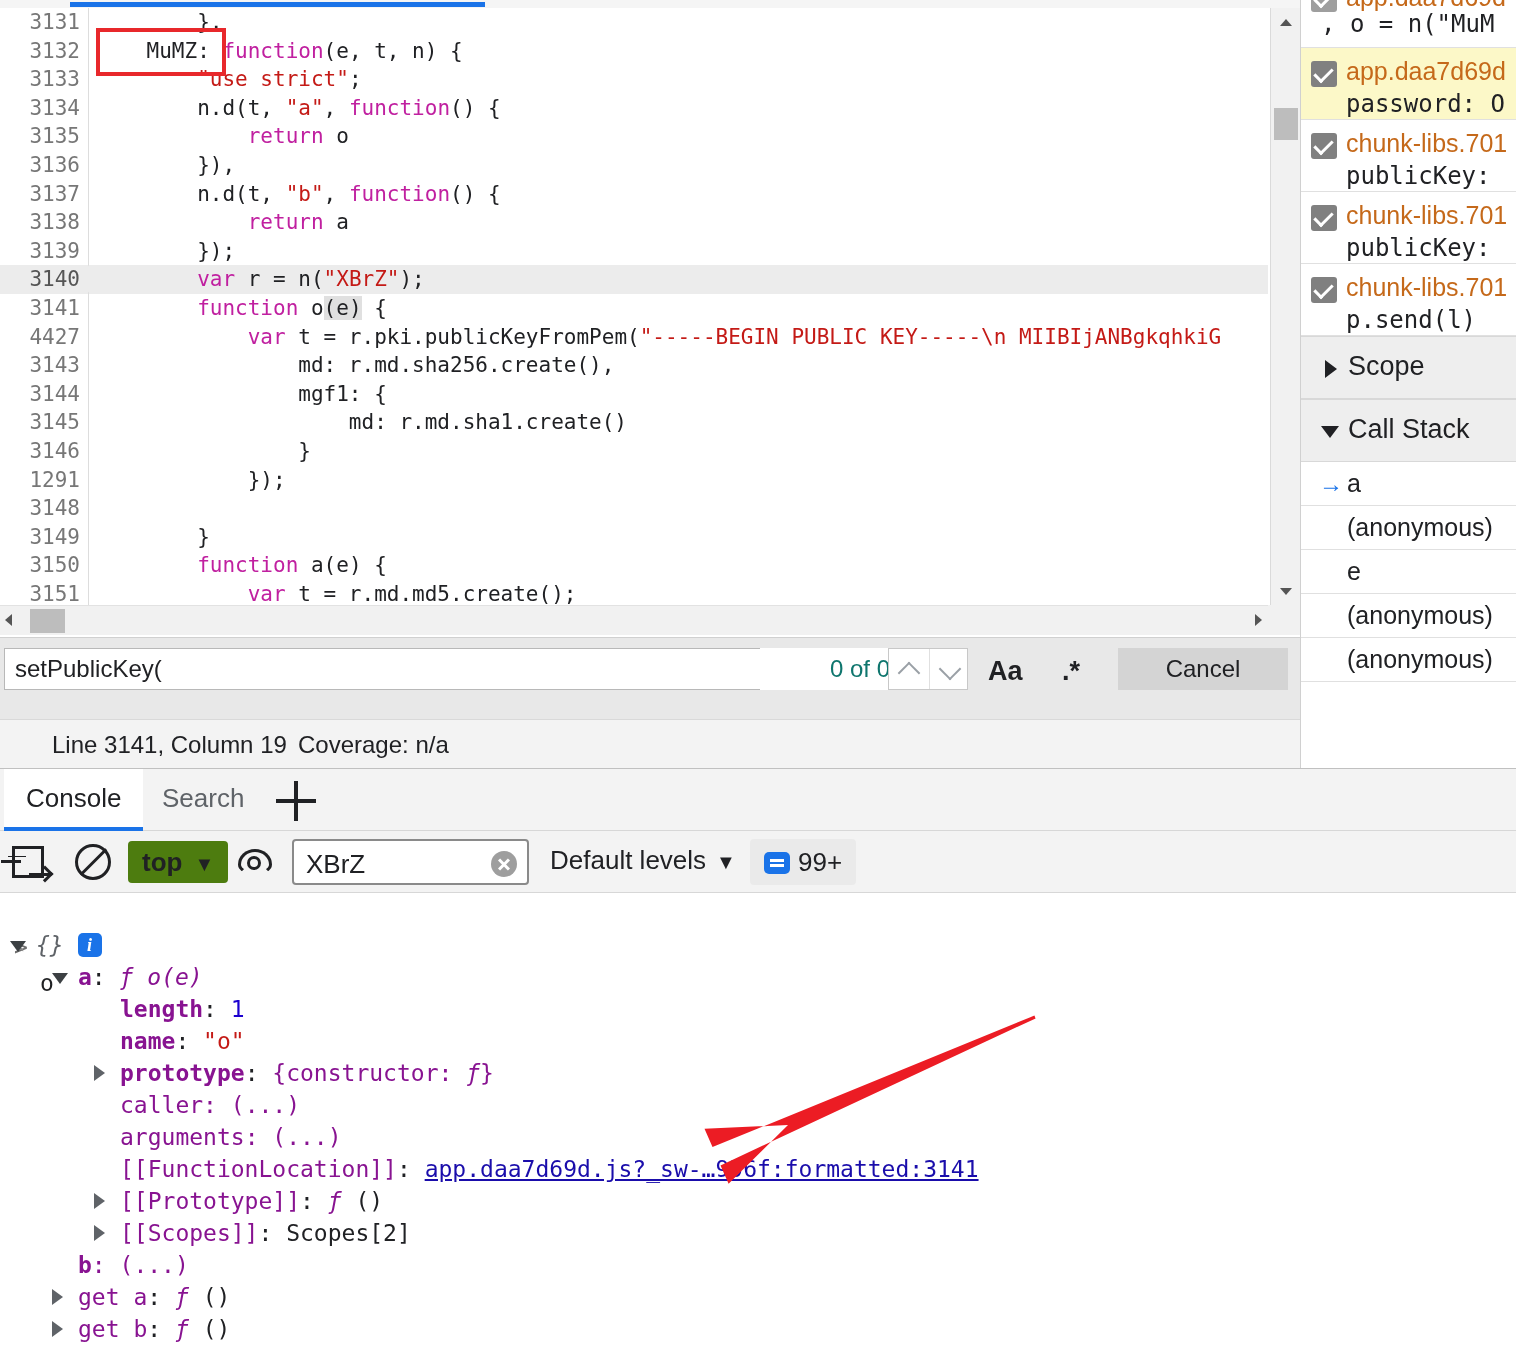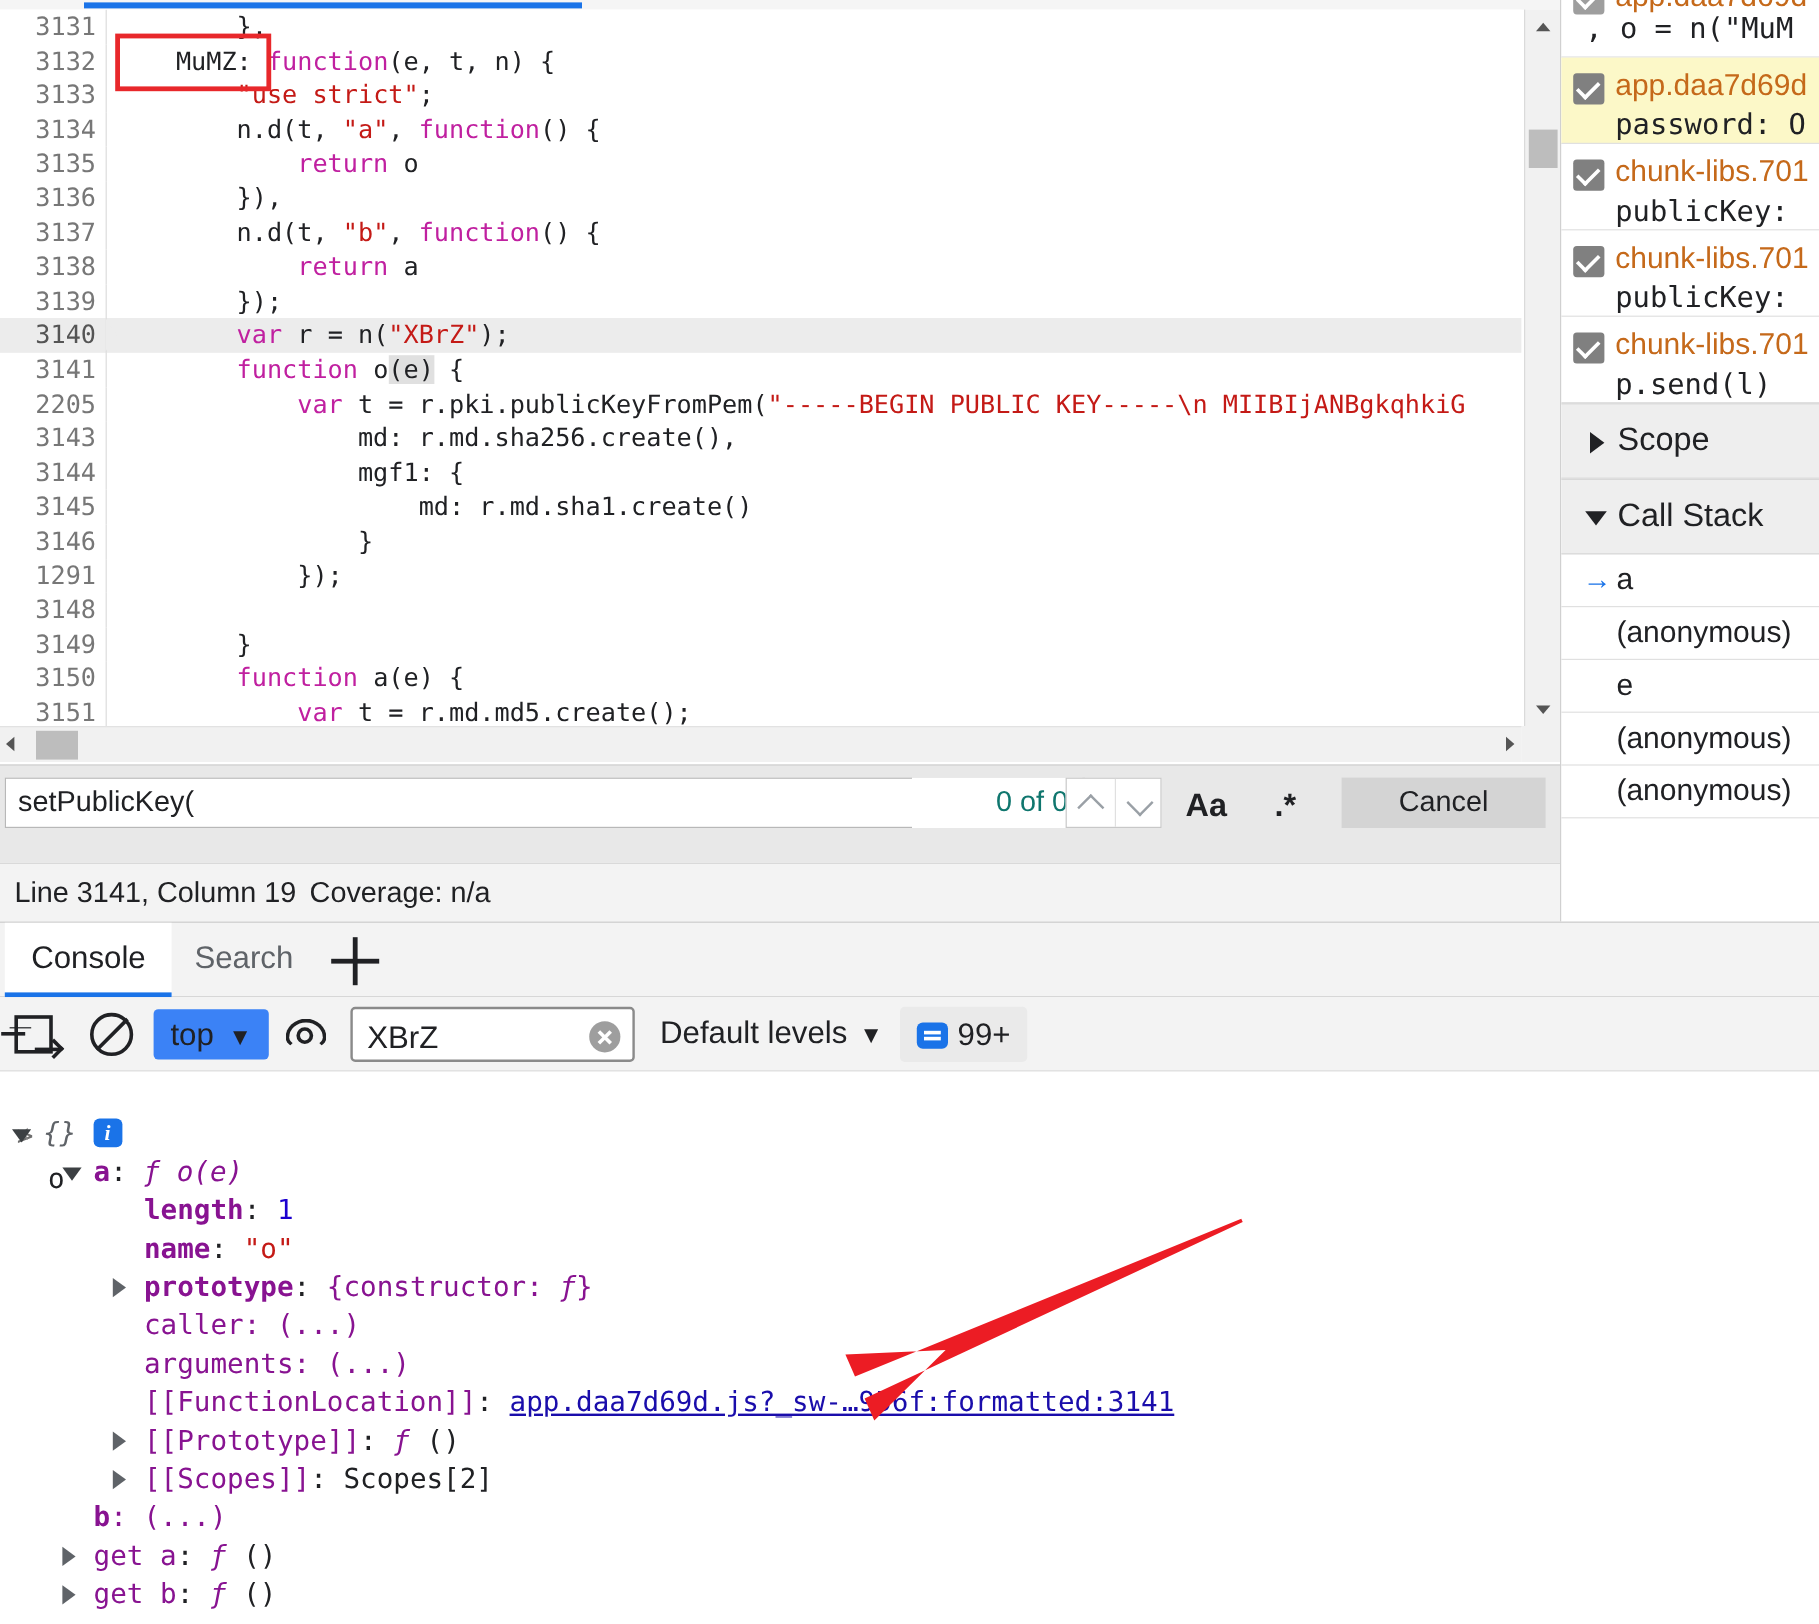--- a/index.html
+++ b/index.html
@@ -67,21 +67,21 @@
   .chev{position:absolute;left:12px;top:16px;width:14px;height:14px;border-left:2px solid #9aa0a6;border-top:2px solid #9aa0a6;}
   .chev.up{transform:rotate(45deg);}
   .chev.down{transform:rotate(225deg);top:12px;}
   .aa-btn{position:absolute;left:988px;top:18px;font-size:27px;font-weight:bold;color:#202124;font-family:"Liberation Sans",sans-serif;}
   .regex-btn{position:absolute;left:1062px;top:18px;font-size:27px;font-weight:bold;color:#202124;font-family:"Liberation Sans",sans-serif;}
   .cancel-btn{position:absolute;left:1118px;top:10px;width:170px;height:42px;background:#d4d4d4;border:none;
               font-size:24px;color:#202124;font-family:"Liberation Sans",sans-serif;}
 
   
   .statusbar{position:absolute;left:0;top:719px;width:1300px;height:49px;background:#f3f3f3;border-top:1px solid #d9d9d9;box-sizing:border-box;}
-  .status-txt{position:absolute;top:11px;font-size:24px;color:#202124;}
+  .status-txt{position:absolute;top:11px;font-size:24px;color:#202124;margin-left:40px;}
   .status-line{left:12px;}
   .status-cov{left:258px;}
 
   
   .sidebar{position:absolute;left:1300px;top:0;width:216px;height:768px;background:#fff;border-left:1px solid #d0d0d0;box-sizing:border-box;overflow:hidden;}
   .bp-row{position:relative;border-bottom:1px solid #e0e0e0;padding:8px 0 8px 10px;box-sizing:border-box;min-height:72px;}
   .bp-row.partial{min-height:48px;padding-top:0;}
   .bp-row.hl{background:#fcf8c8;}
   .cbx{position:absolute;left:10px;top:13px;width:26px;height:26px;background:#808080;border-radius:3px;}
   .cbx:after{content:"";position:absolute;left:7px;top:3px;width:8px;height:15px;border:solid #fff;border-width:0 3.5px 3.5px 0;transform:rotate(45deg);}
@@ -109,21 +109,21 @@
   .plus:after{content:"";position:absolute;left:18px;top:0;width:4px;height:40px;background:#202124;}
 
   
   .ctoolbar{position:absolute;left:0;top:62px;width:1516px;height:62px;background:#f3f3f3;border-bottom:1px solid #d7d7d7;box-sizing:border-box;}
   .exec-icon{position:absolute;left:12px;top:15px;width:32px;height:32px;border:3px solid #202124;box-sizing:border-box;}
   .exec-icon:after{content:"";position:absolute;left:-14px;top:11px;width:20px;height:3px;background:#202124;box-shadow:6px -5px 0 -1px #202124;}
   .exec-arrow{position:absolute;left:14px;top:24px;width:22px;height:3px;background:#202124;}
   .exec-arrow:after{content:"";position:absolute;right:0;top:-5px;width:9px;height:9px;border-right:3px solid #202124;border-top:3px solid #202124;transform:rotate(45deg);}
   .clear-icon{position:absolute;left:75px;top:13px;width:36px;height:36px;border:3px solid #202124;border-radius:50%;box-sizing:border-box;}
   .clear-icon:after{content:"";position:absolute;left:14px;top:-3px;width:3px;height:36px;background:#202124;transform:rotate(45deg);}
-  .ctx-select{position:absolute;left:128px;top:10px;height:42px;background:#3b82f6;border-radius:4px;padding:0 14px;line-height:42px;font-size:26px;color:#202124;font-family:"Liberation Sans",sans-serif;}
+  .ctx-select{position:absolute;left:128px;top:10px;height:42px;background:#4d7c0f;border-radius:4px;padding:0 14px;line-height:42px;font-size:26px;color:#202124;font-family:"Liberation Sans",sans-serif;font-weight:bold;}
   .ctx-select .cdown{display:inline-block;margin-left:12px;font-size:20px;}
   .eye-icon{position:absolute;left:238px;top:18px;width:34px;height:26px;}
   .eye-icon:before{content:"";position:absolute;left:0;top:0;width:34px;height:26px;border:3px solid #202124;border-radius:50% 50% 50% 50%/60% 60% 40% 40%;box-sizing:border-box;border-bottom-color:transparent;}
   .eye-icon:after{content:"";position:absolute;left:9px;top:7px;width:14px;height:14px;border:3px solid #202124;border-radius:50%;box-sizing:border-box;}
   .filter-box{position:absolute;left:292px;top:8px;width:237px;height:46px;background:#fff;border:2px solid #8a8a8a;border-radius:4px;box-sizing:border-box;}
   .filter-val{position:absolute;left:12px;top:8px;font-size:26px;color:#202124;font-family:"Liberation Sans",sans-serif;}
   .filter-clear{position:absolute;right:10px;top:10px;width:26px;height:26px;border-radius:50%;background:#9e9e9e;}
   .filter-clear:before,.filter-clear:after{content:"";position:absolute;left:6px;top:11.5px;width:14px;height:3px;background:#fff;}
   .filter-clear:before{transform:rotate(45deg);} .filter-clear:after{transform:rotate(-45deg);}
   .levels{position:absolute;left:550px;top:14px;font-size:26px;color:#202124;font-family:"Liberation Sans",sans-serif;}
@@ -172,21 +172,21 @@
           <div class="crow"><div class="gutter">3132</div><div class="gutter-line"></div><div class="ctext"><span>    MuMZ: </span><span class="kw">function</span><span>(e, t, n) {</span></div></div>
           <div class="crow"><div class="gutter">3133</div><div class="gutter-line"></div><div class="ctext"><span>        </span><span class="str">"use strict"</span><span>;</span></div></div>
           <div class="crow"><div class="gutter">3134</div><div class="gutter-line"></div><div class="ctext"><span>        n.d(t, </span><span class="str">"a"</span><span>, </span><span class="kw">function</span><span>() {</span></div></div>
           <div class="crow"><div class="gutter">3135</div><div class="gutter-line"></div><div class="ctext"><span>            </span><span class="kw">return</span><span> o</span></div></div>
           <div class="crow"><div class="gutter">3136</div><div class="gutter-line"></div><div class="ctext"><span>        }),</span></div></div>
           <div class="crow"><div class="gutter">3137</div><div class="gutter-line"></div><div class="ctext"><span>        n.d(t, </span><span class="str">"b"</span><span>, </span><span class="kw">function</span><span>() {</span></div></div>
           <div class="crow"><div class="gutter">3138</div><div class="gutter-line"></div><div class="ctext"><span>            </span><span class="kw">return</span><span> a</span></div></div>
           <div class="crow"><div class="gutter">3139</div><div class="gutter-line"></div><div class="ctext"><span>        });</span></div></div>
           <div class="crow cur"><div class="gutter">3140</div><div class="gutter-line"></div><div class="cur-arrow"></div><div class="ctext"><span>        </span><span class="kw">var</span><span> r = n(</span><span class="str">"XBrZ"</span><span>);</span></div></div>
           <div class="crow"><div class="gutter">3141</div><div class="gutter-line"></div><div class="ctext"><span>        </span><span class="kw">function</span><span> o</span><span class="sel">(e)</span><span> {</span></div></div>
-          <div class="crow"><div class="gutter">2205</div><div class="gutter-line"></div><div class="ctext"><span>            </span><span class="kw">var</span><span> t = r.pki.publicKeyFromPem(</span><span class="str">"-----BEGIN PUBLIC KEY-----\n MIIBIjANBgkqhkiG</span></div></div>
+          <div class="crow"><div class="gutter">4427</div><div class="gutter-line"></div><div class="ctext"><span>            </span><span class="kw">var</span><span> t = r.pki.publicKeyFromPem(</span><span class="str">"-----BEGIN PUBLIC KEY-----\n MIIBIjANBgkqhkiG</span></div></div>
           <div class="crow"><div class="gutter">3143</div><div class="gutter-line"></div><div class="ctext"><span>                md: r.md.sha256.create(),</span></div></div>
           <div class="crow"><div class="gutter">3144</div><div class="gutter-line"></div><div class="ctext"><span>                mgf1: {</span></div></div>
           <div class="crow"><div class="gutter">3145</div><div class="gutter-line"></div><div class="ctext"><span>                    md: r.md.sha1.create()</span></div></div>
           <div class="crow"><div class="gutter">3146</div><div class="gutter-line"></div><div class="ctext"><span>                }</span></div></div>
           <div class="crow"><div class="gutter">1291</div><div class="gutter-line"></div><div class="ctext"><span>            });</span></div></div>
           <div class="crow"><div class="gutter">3148</div><div class="gutter-line"></div></div>
           <div class="crow"><div class="gutter">3149</div><div class="gutter-line"></div><div class="ctext"><span>        }</span></div></div>
           <div class="crow"><div class="gutter">3150</div><div class="gutter-line"></div><div class="ctext"><span>        </span><span class="kw">function</span><span> a(e) {</span></div></div>
           <div class="crow"><div class="gutter">3151</div><div class="gutter-line"></div><div class="ctext"><span>            </span><span class="kw">var</span><span> t = r.md.md5.create();</span></div></div>
         </div>

